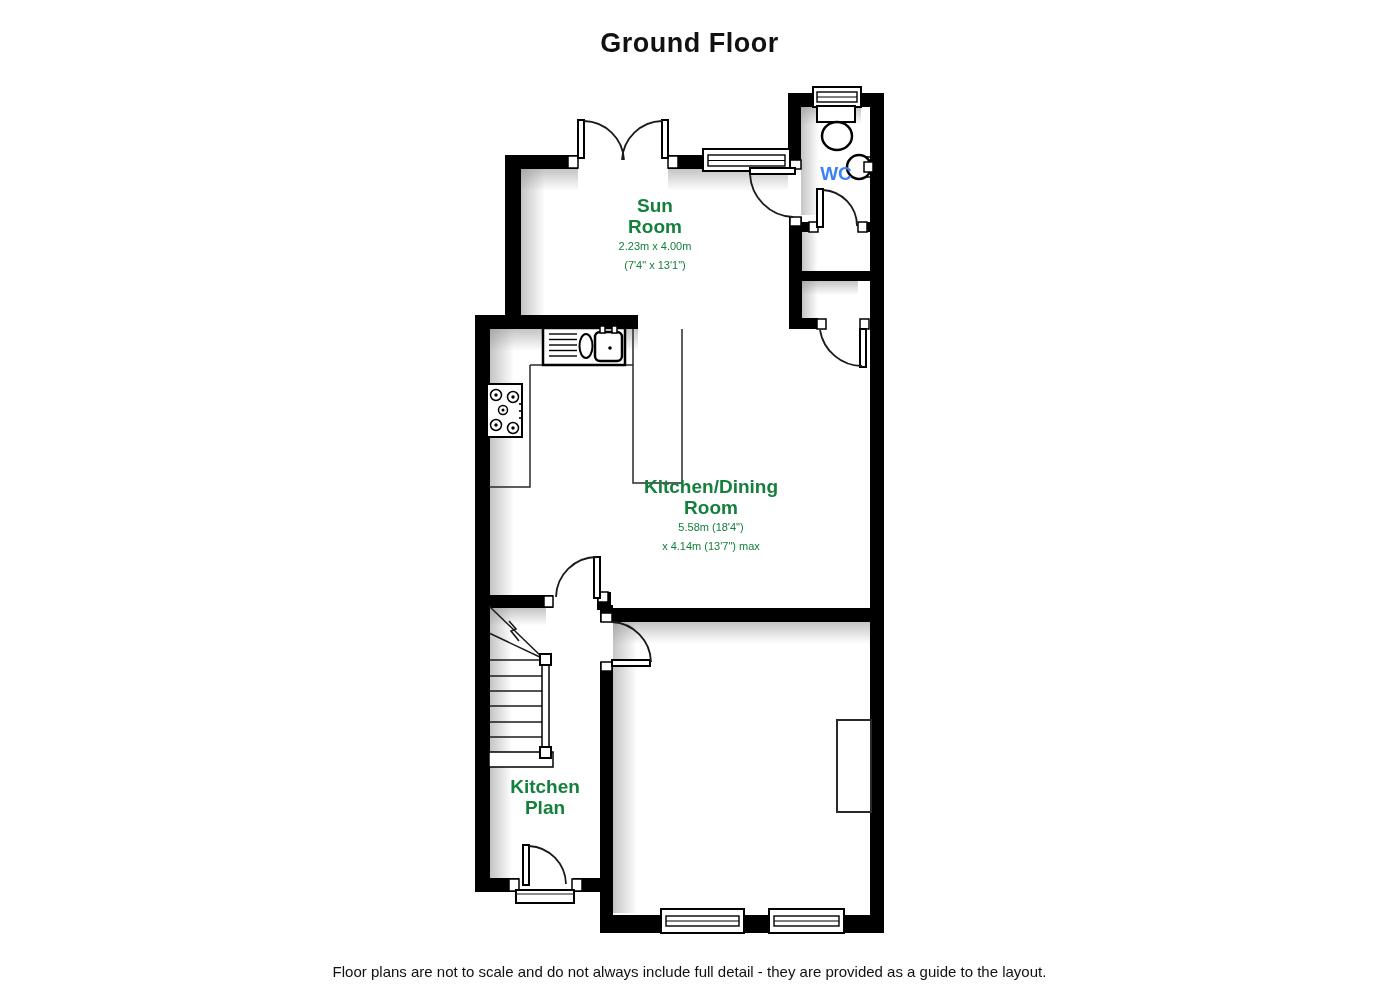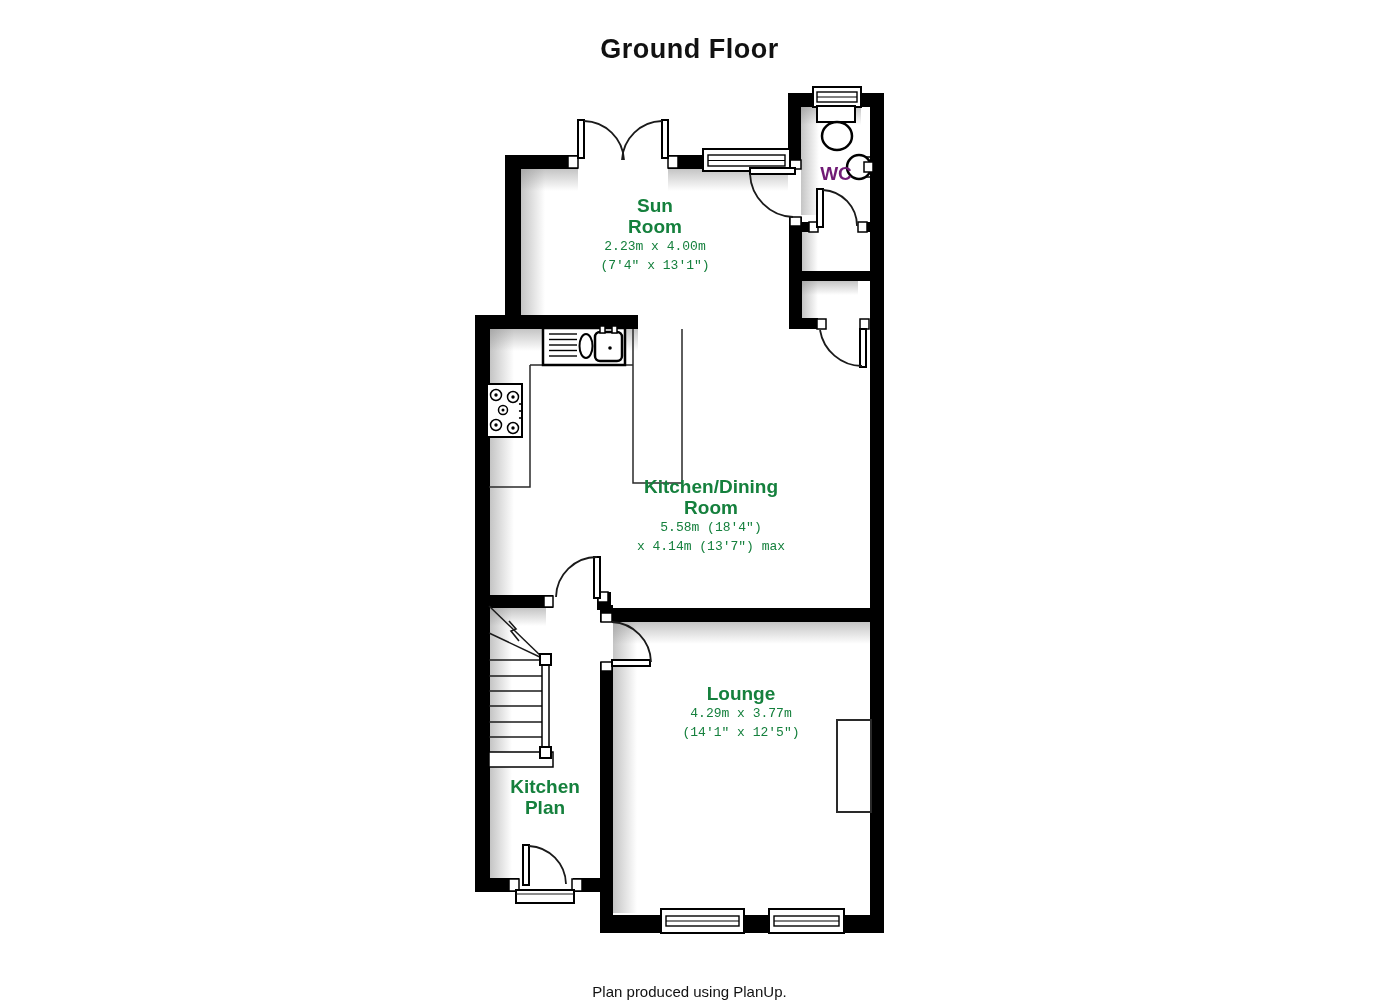--- a/index.html
+++ b/index.html
@@ -1,24 +1,24 @@
 <!DOCTYPE html>
 <html><head>
 <meta charset="utf-8">
 <style>
   html, body { margin: 0; padding: 0; background: #ffffff; }
   body { width: 1379px; height: 1003px; font-family: "Liberation Sans", sans-serif; }
   .canvas { position: relative; width: 1379px; height: 1003px; background: #ffffff; overflow: hidden; }
   .plan-svg { position: absolute; left: 0; top: 0; }
-  .title { position: absolute; left: 0; right: 0; top: 34px; text-align: center;
+  .title { position: absolute; left: 0; right: 0; top: 28px; text-align: center;
            font-size: 27px; font-weight: 700; color: #111; letter-spacing: 0.5px; }
   .room-label { position: absolute; transform: translateX(-50%); text-align: center; color: #15803d; white-space: nowrap; }
   .rname { font-size: 19px; font-weight: 700; line-height: 21px; }
-  .rdim  { font-size: 13px; font-weight: 400; line-height: 19px; font-family: Liberation Mono, monospace; }
-  .wc-label { position: absolute; transform: translateX(-50%); font-size: 19px; font-weight: 700; color: #701a75; }
+  .rdim  { font-size: 11px; font-weight: 400; line-height: 19px; }
+  .wc-label { position: absolute; transform: translateX(-50%); font-size: 19px; font-weight: 700; color: #3b82f6; }
   .footer { position: absolute; left: 0; right: 0; text-align: center; font-size: 15px; color: #111; }
 </style>
 </head>
 <body>
 
 <div class="canvas">
 
   <div class="title">Ground Floor</div>
 
   <svg class="plan-svg" width="1379" height="1003" viewBox="0 0 1379 1003">
@@ -236,26 +236,21 @@
 
   <div class="wc-label" style="left:836px; top:163px">WC</div>
 
   <div class="room-label" style="left:711px; top:476px">
     <div class="rname">Kitchen/Dining</div>
     <div class="rname">Room</div>
     <div class="rdim">5.58m (18'4")</div>
     <div class="rdim">x 4.14m (13'7") max</div>
   </div>
 
-  <div class="room-label" style="left:741px; top:683px">
-    <div class="rname">Lounge</div>
-    <div class="rdim">4.29m x 3.77m</div>
-    <div class="rdim">(14'1" x 12'5")</div>
-  </div>
 
   <div class="room-label" style="left:545px; top:776px">
     <div class="rname">Kitchen</div>
     <div class="rname">Plan</div>
   </div>
 
-  <div class="footer" style="top:983px">Plan produced using PlanUp.</div>
+  <div class="footer" style="top:963px">Floor plans are not to scale and do not always include full detail - they are provided as a guide to the layout.</div>
 
 </div>
 
 </body></html>

